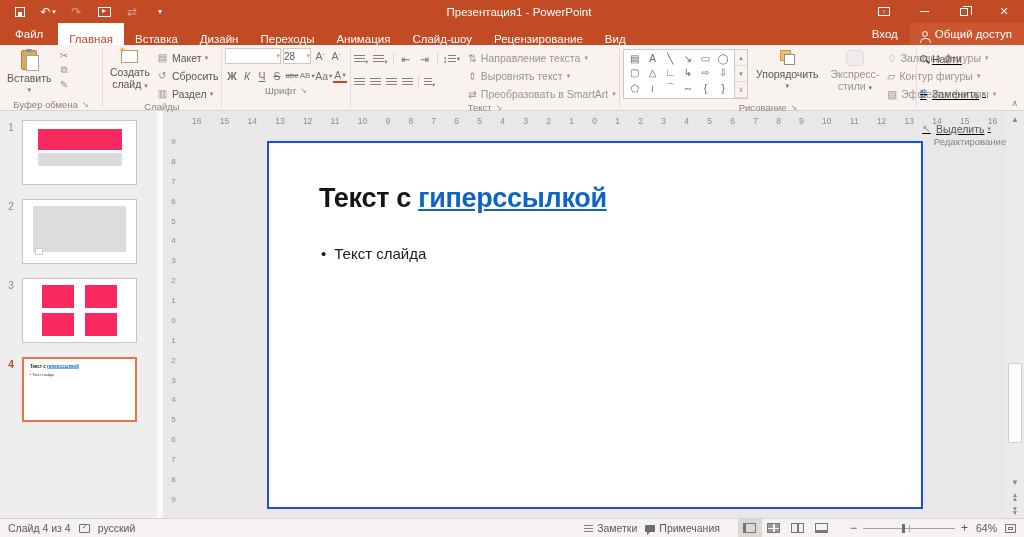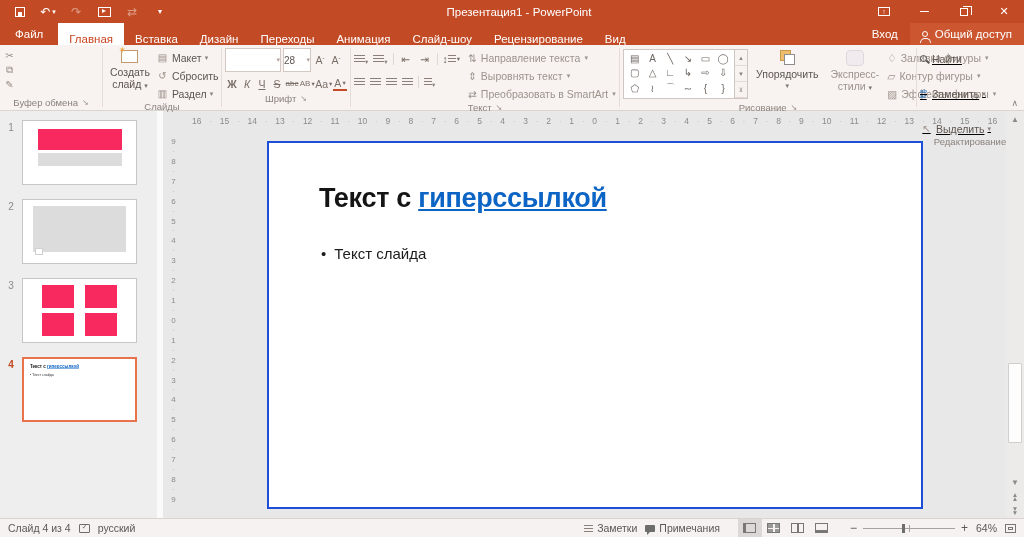--- a/index.html
+++ b/index.html
@@ -49,21 +49,21 @@
   .bigbtn .dd{font-size:7px;color:#7d746f;}
   .minicol{display:flex;flex-direction:column;gap:3px;padding-top:2px;}
   .mbtn{height:15px;display:flex;align-items:center;gap:3px;font-size:10.5px;color:#5D5550;white-space:nowrap;}
   .mbtn .dd{font-size:7px;color:#8d847f;}
   .mico{width:13px;display:inline-flex;justify-content:center;font-size:10px;color:#9A8D85;}
   .ic-clip{width:16px;height:20px;background:#DCA761;border:1px solid #B5803E;border-radius:2px;position:relative;display:inline-block;margin-bottom:2px;}
   .ic-clip::before{content:"";position:absolute;left:4px;top:-2px;width:6px;height:3px;background:#8d8d8d;border-radius:1px;}
   .ic-clip::after{content:"";position:absolute;right:-3px;top:4px;width:11px;height:14px;background:#fff;border:1px solid #a9a39f;}
   .ic-newslide{width:17px;height:13px;background:#fff;border:1px solid #C2996A;position:relative;display:inline-block;margin-bottom:3px;}
   .ic-newslide::before{content:"✶";position:absolute;left:-4px;top:-7px;color:#E9A23B;font-size:9px;}
-  .combo{height:24px;background:#fff;border:1px solid #D4C8C3;display:flex;align-items:center;justify-content:space-between;padding:0 0;font-size:10px;color:#5D5550;}
+  .combo{height:16px;background:#fff;border:1px solid #D4C8C3;display:flex;align-items:center;justify-content:space-between;padding:0 0;font-size:10px;color:#5D5550;}
   .combo .dd{font-size:7px;color:#b3a8a2;}
   .fbtn{min-width:14px;height:15px;display:inline-flex;align-items:center;justify-content:center;font-size:10.5px;color:#7B6F68;}
   .fbtn .dd{font-size:6.5px;margin-left:1px;}
   .ic-lines{display:inline-block;width:11px;height:9px;background:repeating-linear-gradient(to bottom,#8B7F79 0 1px,transparent 1px 3px);}
   .parrow{display:flex;align-items:center;gap:5px;height:16px;}
   .psep{width:1px;height:12px;background:#E0D6D2;}
   .dimbtn{display:flex;align-items:center;gap:4px;font-size:10.5px;color:#9C928C;height:16px;white-space:nowrap;}
   .dimbtn .dd{font-size:7px;}
   .shapebox{width:112px;height:50px;background:#fff;border:1px solid #CFC6C1;display:grid;grid-template-columns:repeat(6,1fr);padding:1px 2px;}
   .shp{display:flex;align-items:center;justify-content:center;font-size:10px;color:#6E6660;}
@@ -193,20 +193,25 @@
     <div class="share">
       <span class="ic-person"></span>
       <span>Общий доступ</span>
     </div>
   </div>
 
   <div class="ribbon">
 
     <div class="grp" style="width:102px;">
       <div class="grp-body">
+        <div class="bigbtn">
+          <span class="ic-clip"></span>
+          <span>Вставить</span>
+            <span class="dd">▾</span>
+        </div>
         <div class="minicol">
           <span class="mico">✂</span>
           <span class="mico">⧉</span>
           <span class="mico">✎</span>
         </div>
       </div>
       <div class="grp-label">
           <span>Буфер обмена</span>
           <span class="dlg">↘</span>
         </div>

